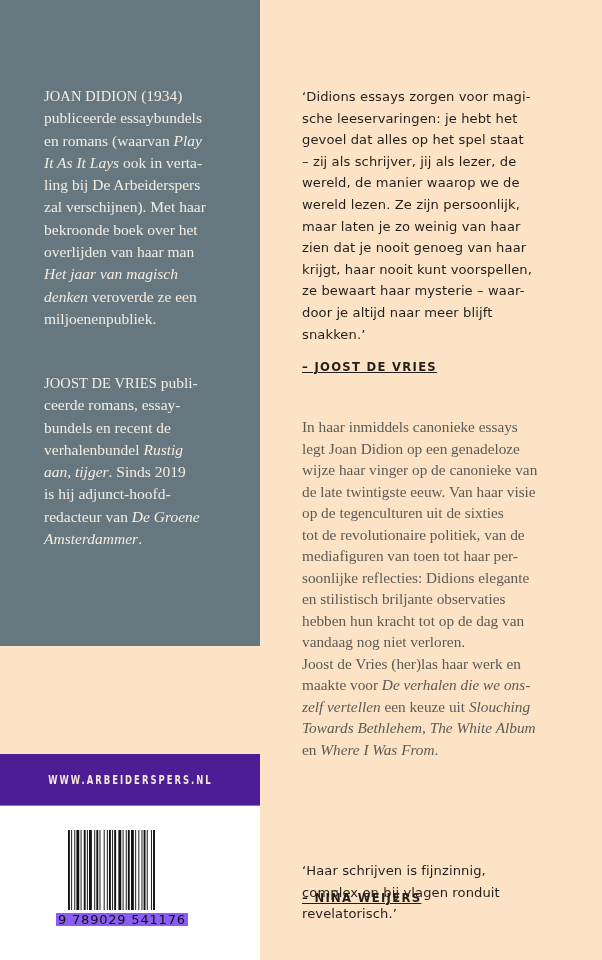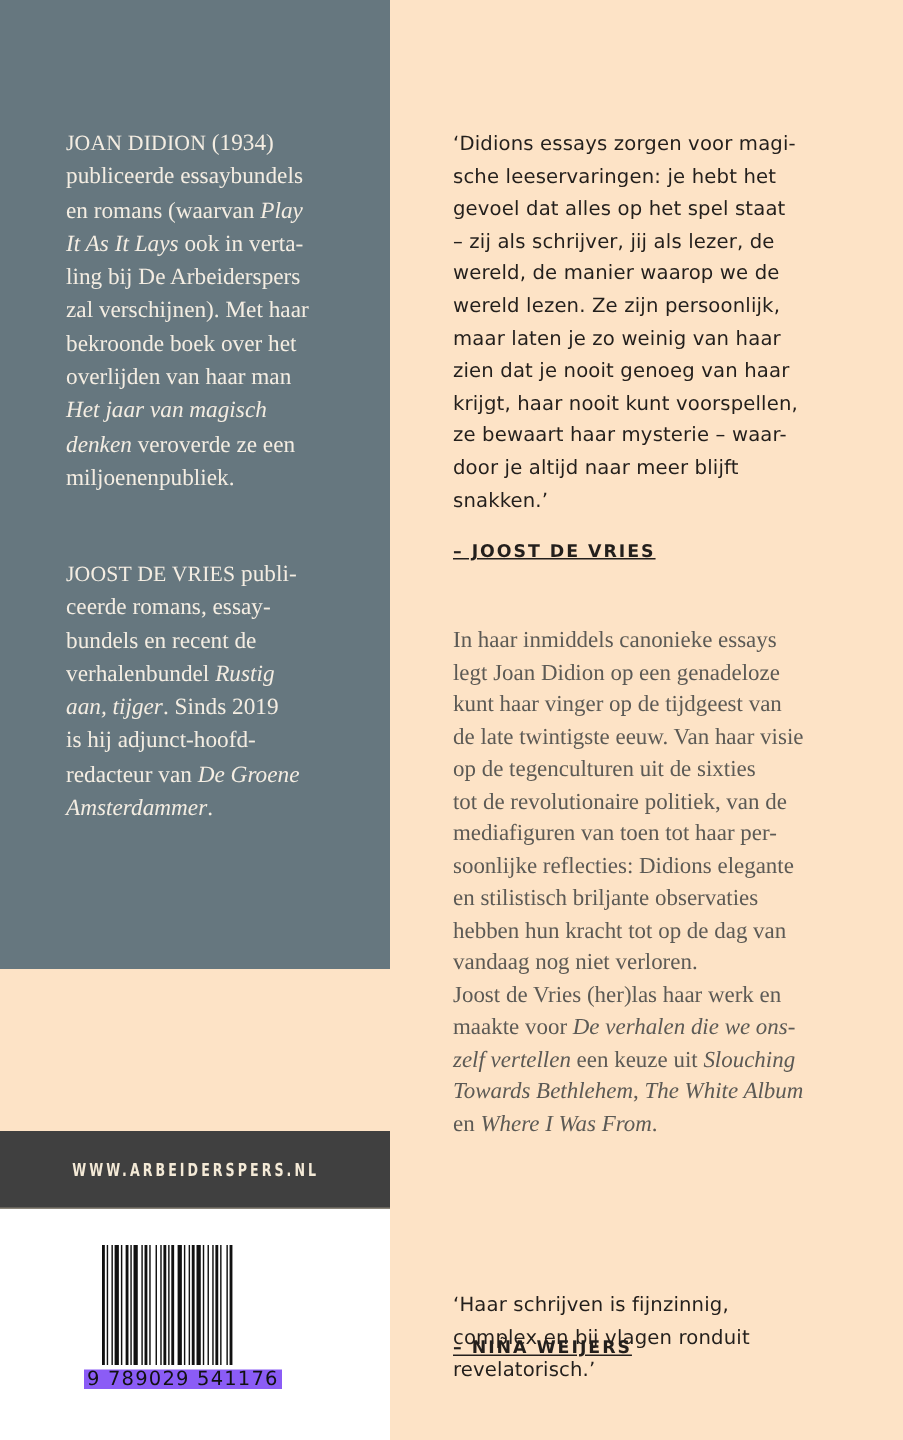--- a/index.html
+++ b/index.html
@@ -15,21 +15,21 @@
       position: absolute; left: 44px; width: 210px;
       font-family: "Liberation Serif", "DejaVu Serif", serif;
       font-size: 15.5px; line-height: 22.3px; color: #f4ede2;
     }
     .bio .sc { font-size: 14.5px; letter-spacing: 0.1px; }
     .bio i { font-style: italic; }
     #bio-didion { top: 85px; }
     #bio-vries { top: 372px; }
     .url-bar {
       position: absolute; left: 0; top: 754px; width: 260px; height: 51px;
-      background: #404040;
+      background: #4c1d95;
       border-bottom: 1px solid #8a8478;
       display: flex; align-items: center; justify-content: center;
     }
     .url-text {
       font-family: "DejaVu Sans Condensed", "DejaVu Sans", sans-serif;
       font-weight: bold; font-size: 12px; letter-spacing: 2.6px; color: #f4ead7;
       transform: scaleX(0.78); white-space: nowrap;
     }
     .barcode-area {
       position: absolute; left: 0; top: 806px; width: 260px; height: 154px;
@@ -149,21 +149,21 @@
       <span class="line">krijgt, haar nooit kunt voorspellen,</span>
       <span class="line">ze bewaart haar mysterie – waar-</span>
       <span class="line">door je altijd naar meer blijft</span>
       <span class="line">snakken.’</span>
     </div>
   <div class="quote-author" id="author-vries">– JOOST DE VRIES</div>
 
   <div class="blurb">
       <span class="line"><span>In haar inmiddels canonieke essays</span></span>
       <span class="line"><span>legt Joan Didion op een genadeloze</span></span>
-      <span class="line"><span>kunt haar vinger op de tijdgeest van</span></span>
+      <span class="line"><span>wijze haar vinger op de canonieke van</span></span>
       <span class="line"><span>de late twintigste eeuw. Van haar visie</span></span>
       <span class="line"><span>op de tegenculturen uit de sixties</span></span>
       <span class="line"><span>tot de revolutionaire politiek, van de</span></span>
       <span class="line"><span>mediafiguren van toen tot haar per-</span></span>
       <span class="line"><span>soonlijke reflecties: Didions elegante</span></span>
       <span class="line"><span>en stilistisch briljante observaties</span></span>
       <span class="line"><span>hebben hun kracht tot op de dag van</span></span>
       <span class="line"><span>vandaag nog niet verloren.</span></span>
       <span class="line"><span>Joost de Vries (her)las haar werk en</span></span>
       <span class="line"><span>maakte voor </span><i>De verhalen die we ons-</i></span>

